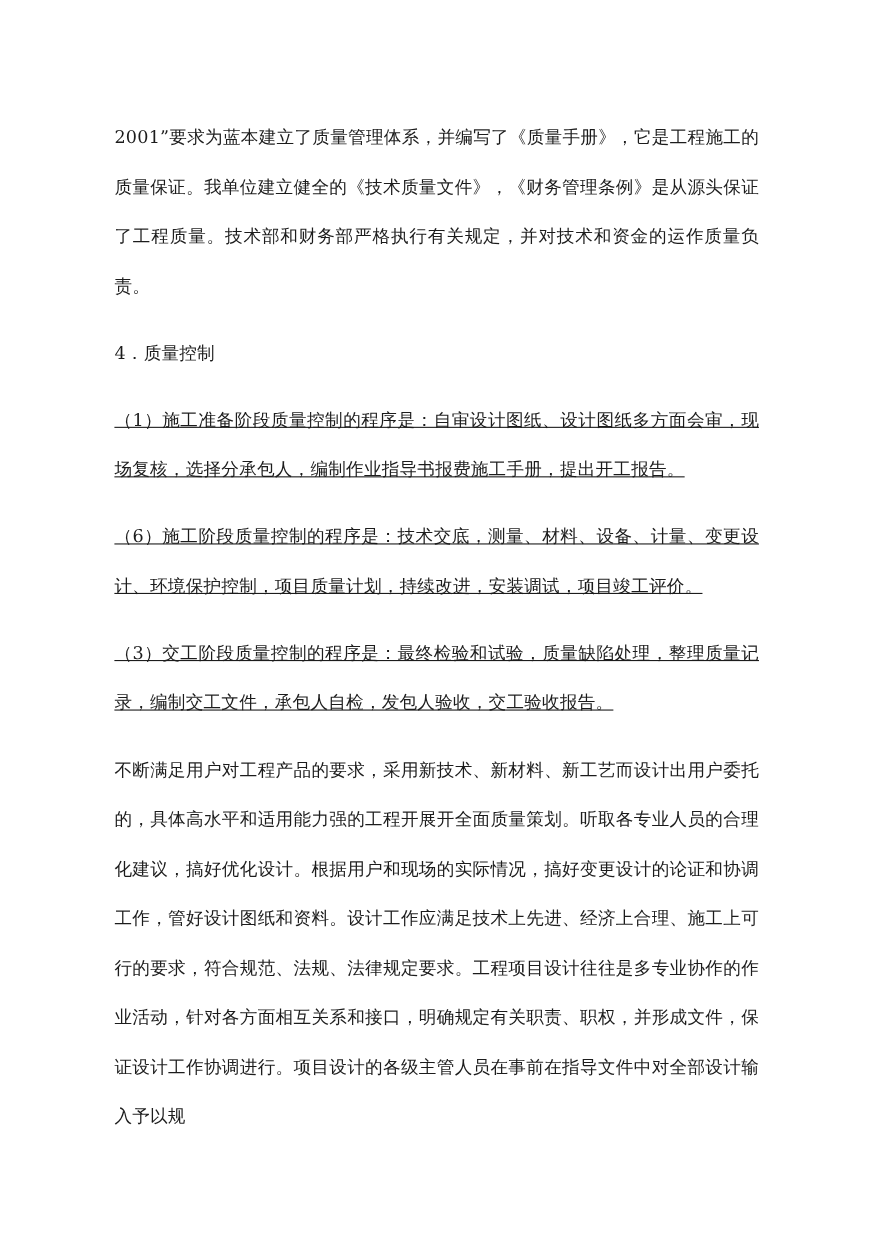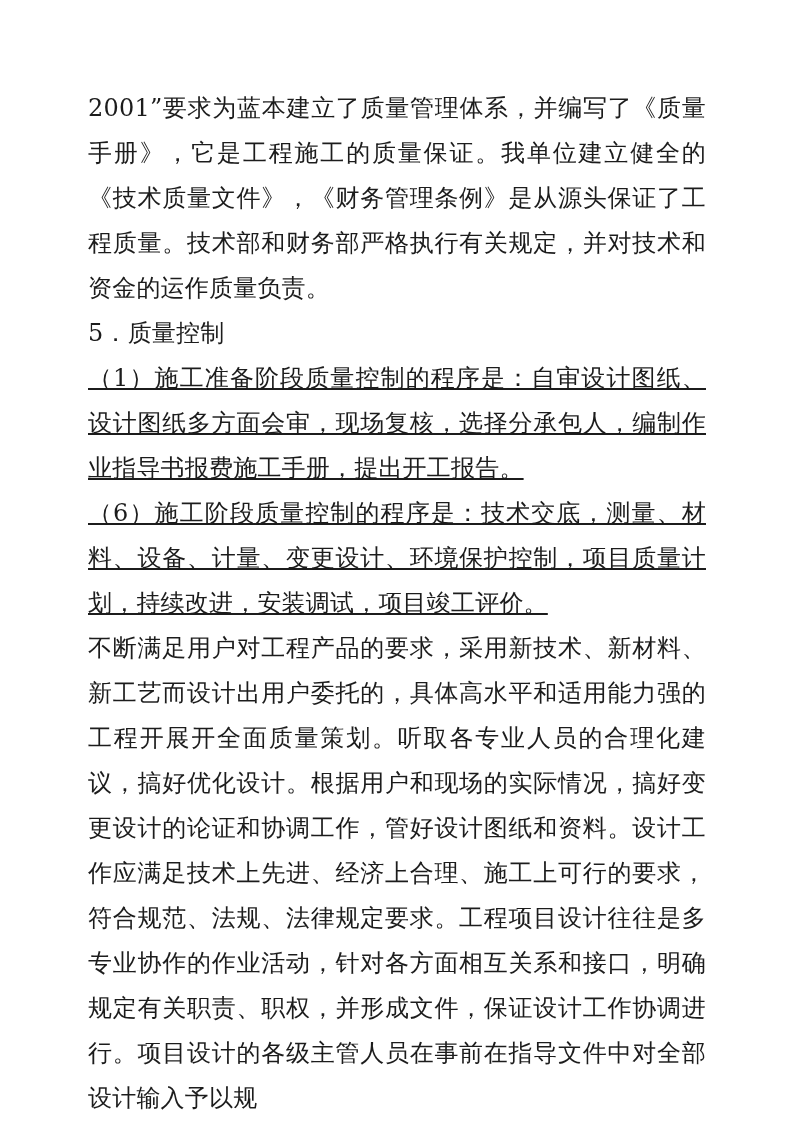--- a/index.html
+++ b/index.html
@@ -18,27 +18,27 @@
     overflow: hidden;
     box-sizing: border-box;
   }
   .content {
     position: absolute;
     left: 88px;
     top: 86px;
     width: 618px;
   }
   .line-block {
-    font-size: 24px;
+    font-size: 16px;
     line-height: 45px;
     color: #1c1c1c;
     text-align: justify;
     text-justify: inter-character;
     letter-spacing: 0.2px;
-    margin: 0;
+    margin: 16px;
     word-break: break-all;
   }
   
   .para {
     text-indent: 0;
   }
   
   .item {
     text-indent: 0;
     text-decoration: underline;
@@ -54,24 +54,25 @@
   }
 </style>
 </head>
 <body>
 
 <div class="page">
   <div class="content">
 
     <p class="line-block para">2001”要求为蓝本建立了质量管理体系，并编写了《质量手册》，它是工程施工的质量保证。我单位建立健全的《技术质量文件》，《财务管理条例》是从源头保证了工程质量。技术部和财务部严格执行有关规定，并对技术和资金的运作质量负责。</p>
 
-    <p class="line-block heading">5．质量控制</p>
+    <p class="line-block heading">4．质量控制</p>
 
     <p class="line-block item">（1）施工准备阶段质量控制的程序是：自审设计图纸、设计图纸多方面会审，现场复核，选择分承包人，编制作业指导书报费施工手册，提出开工报告。</p>
 
     <p class="line-block item">（6）施工阶段质量控制的程序是：技术交底，测量、材料、设备、计量、变更设计、环境保护控制，项目质量计划，持续改进，安装调试，项目竣工评价。</p>
 
+    <p class="line-block item">（3）交工阶段质量控制的程序是：最终检验和试验，质量缺陷处理，整理质量记录，编制交工文件，承包人自检，发包人验收，交工验收报告。</p>
 
 
     <p class="line-block para">不断满足用户对工程产品的要求，采用新技术、新材料、新工艺而设计出用户委托的，具体高水平和适用能力强的工程开展开全面质量策划。听取各专业人员的合理化建议，搞好优化设计。根据用户和现场的实际情况，搞好变更设计的论证和协调工作，管好设计图纸和资料。设计工作应满足技术上先进、经济上合理、施工上可行的要求，符合规范、法规、法律规定要求。工程项目设计往往是多专业协作的作业活动，针对各方面相互关系和接口，明确规定有关职责、职权，并形成文件，保证设计工作协调进行。项目设计的各级主管人员在事前在指导文件中对全部设计输入予以规</p>
 
   </div>
 </div>
 
 </body></html>

